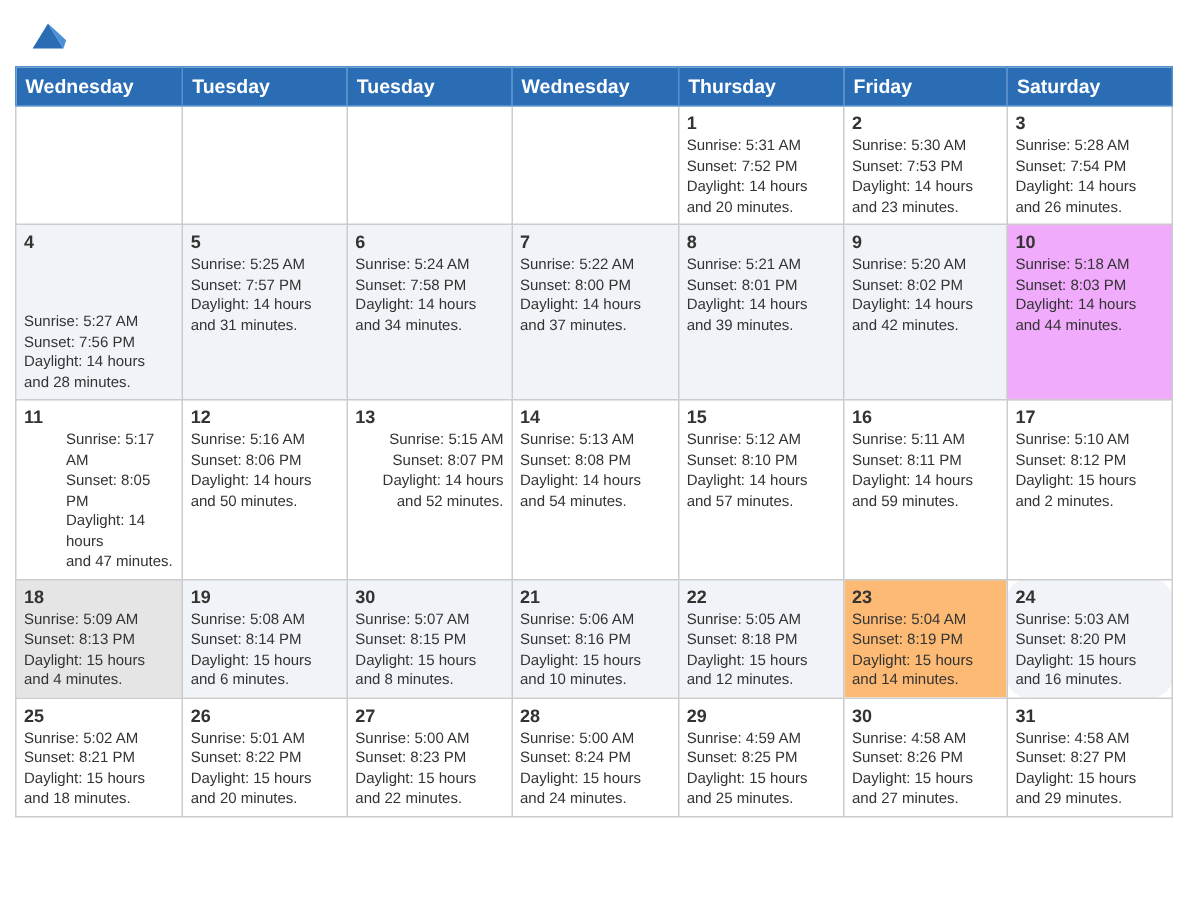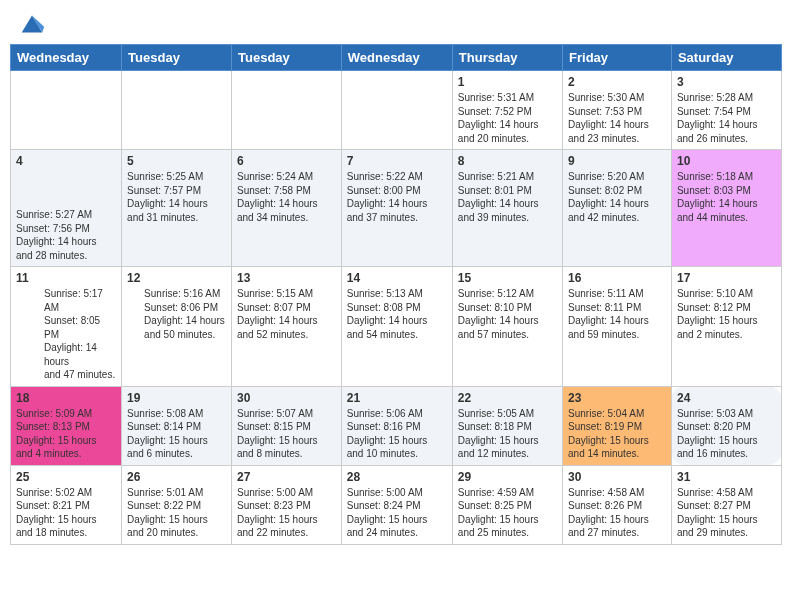--- a/index.html
+++ b/index.html
@@ -209,28 +209,28 @@
       <tr>
         <td>
           <span class="day-num">11</span>
           <div class="cell-content" style="white-space: pre-line; margin-left: 28px;">Sunrise: 5:17 AM
 Sunset: 8:05 PM
 Daylight: 14 hours
 and 47 minutes.</div>
         </td>
         <td>
           <span class="day-num">12</span>
-          <div class="cell-content" style="white-space: pre-line; margin-left: 17px;">Sunrise: 5:16 AM
+          <div class="cell-content" style="white-space: pre-line;">Sunrise: 5:16 AM
 Sunset: 8:06 PM
 Daylight: 14 hours
 and 50 minutes.</div>
         </td>
         <td>
           <span class="day-num">13</span>
-          <div class="cell-content" style="white-space: pre-line;">Sunrise: 5:15 AM
+          <div class="cell-content" style="white-space: pre-line; text-align: right;">Sunrise: 5:15 AM
 Sunset: 8:07 PM
 Daylight: 14 hours
 and 52 minutes.</div>
         </td>
         <td>
           <span class="day-num">14</span>
           <div class="cell-content" style="white-space: pre-line;">Sunrise: 5:13 AM
 Sunset: 8:08 PM
 Daylight: 14 hours
 and 54 minutes.</div>
@@ -251,21 +251,21 @@
         </td>
         <td>
           <span class="day-num">17</span>
           <div class="cell-content" style="white-space: pre-line;">Sunrise: 5:10 AM
 Sunset: 8:12 PM
 Daylight: 15 hours
 and 2 minutes.</div>
         </td>
       </tr>
       <tr>
-        <td style="background: #ec4899;">
+        <td style="background: #e5e5e5;">
           <span class="day-num">18</span>
           <div class="cell-content" style="white-space: pre-line;">Sunrise: 5:09 AM
 Sunset: 8:13 PM
 Daylight: 15 hours
 and 4 minutes.</div>
         </td>
         <td style="background: rgb(240, 244, 248);">
           <span class="day-num">19</span>
           <div class="cell-content" style="white-space: pre-line;">Sunrise: 5:08 AM
 Sunset: 8:14 PM

